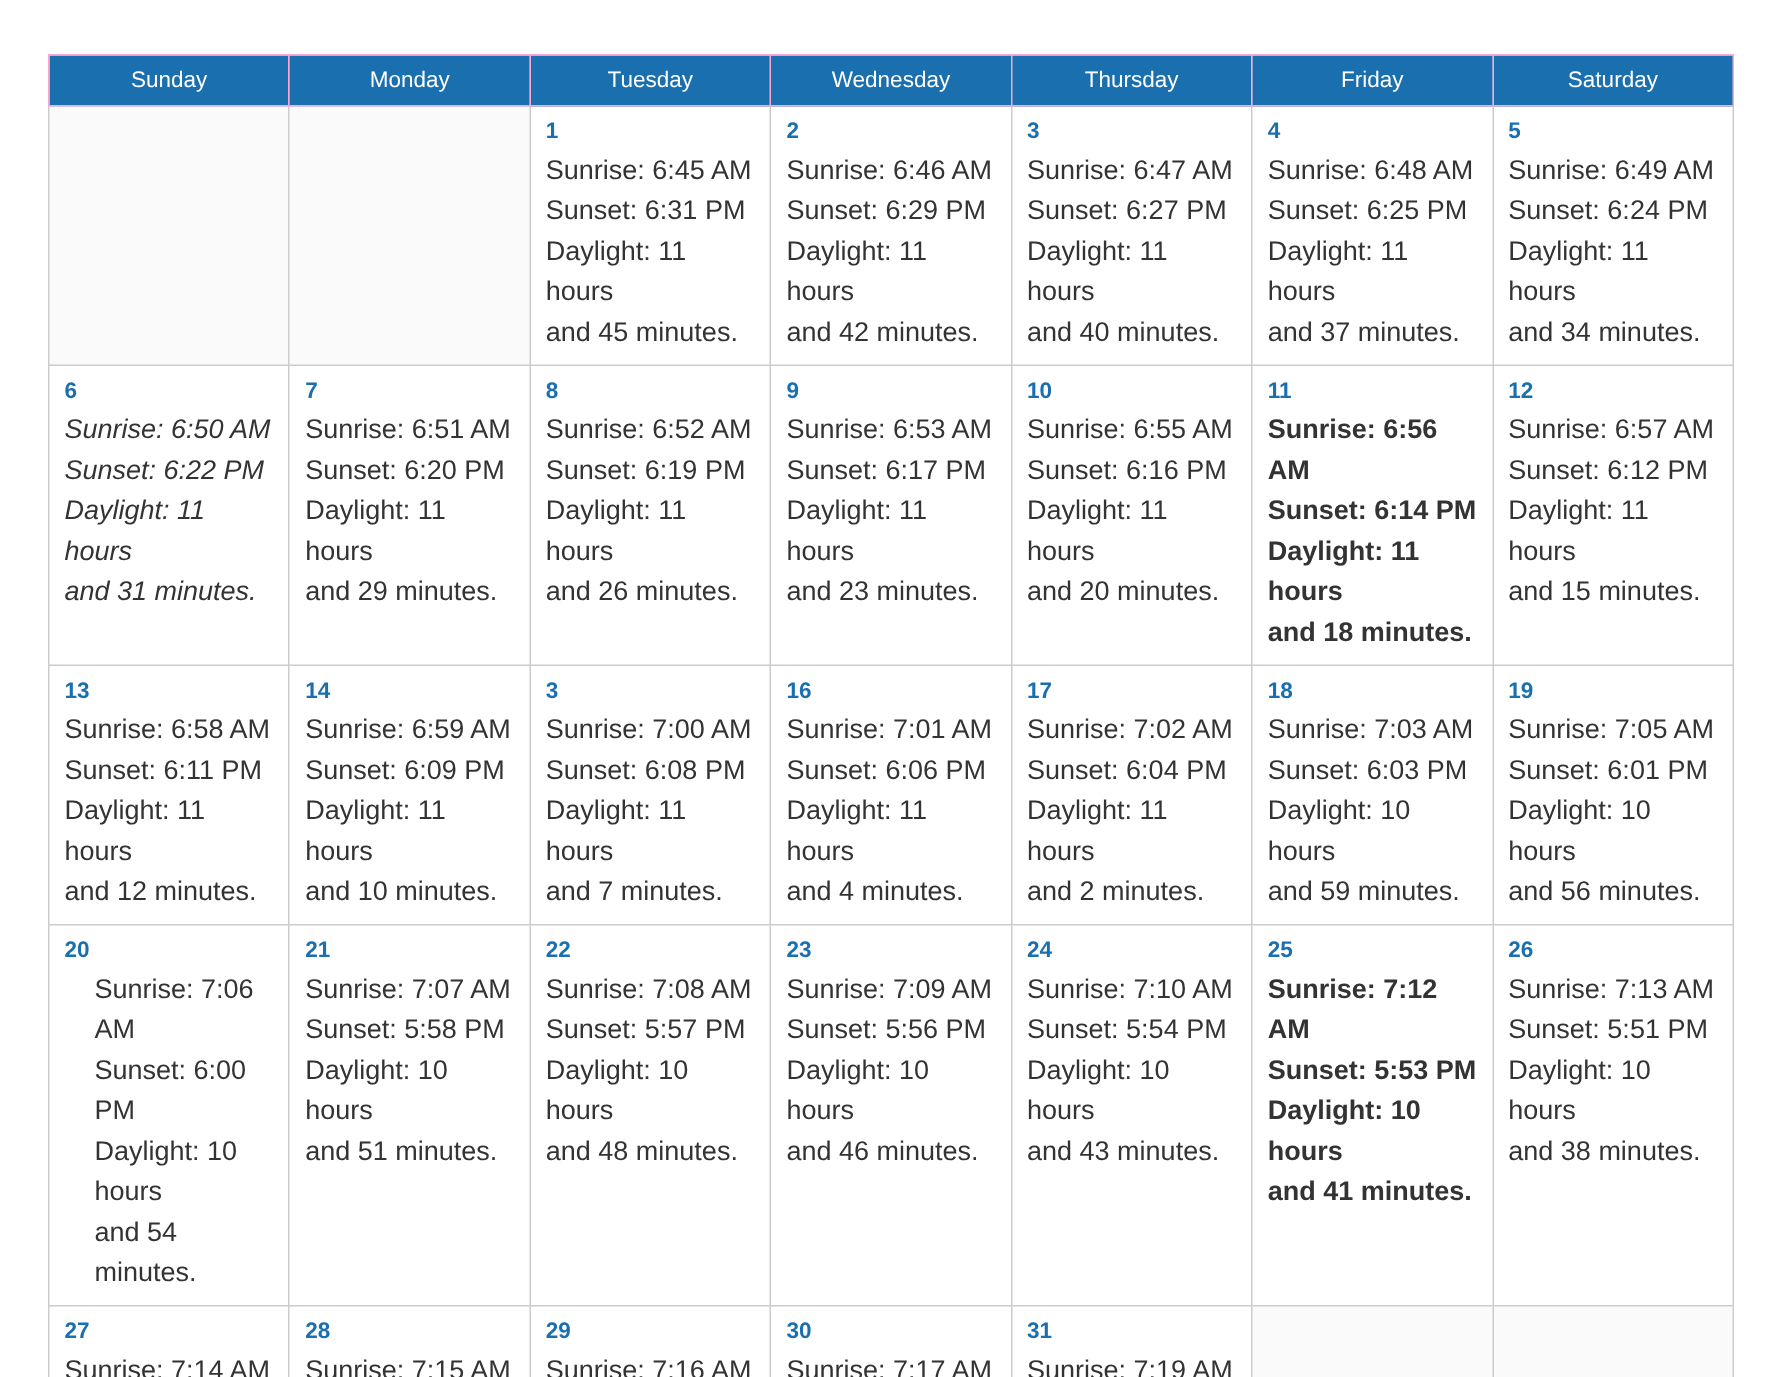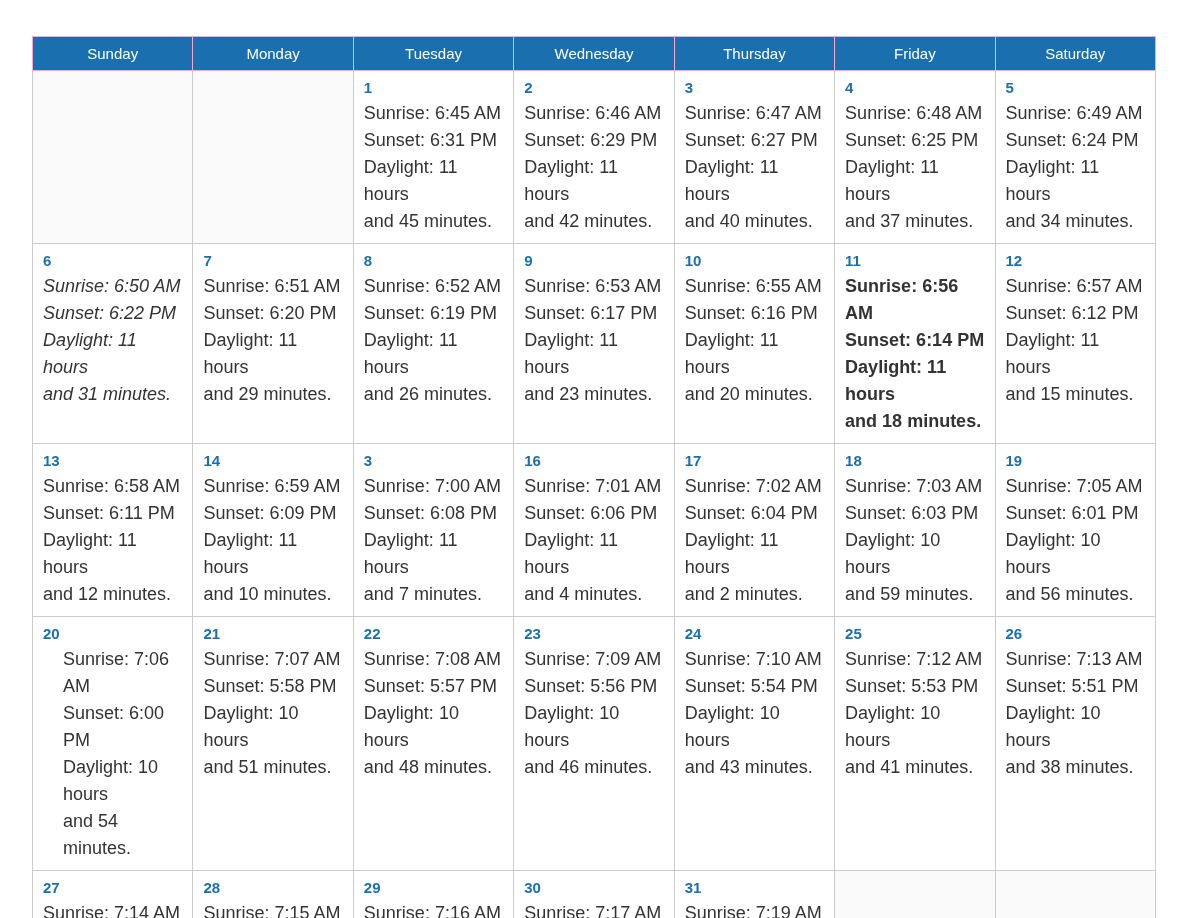--- a/index.html
+++ b/index.html
@@ -274,21 +274,21 @@
         </td>
         <td>
           <div class="day-number">24</div>
           <div class="day-info" style="white-space: pre-line;">Sunrise: 7:10 AM
 Sunset: 5:54 PM
 Daylight: 10 hours
 and 43 minutes.</div>
         </td>
         <td>
           <div class="day-number">25</div>
-          <div class="day-info" style="white-space: pre-line;">Sunrise: 7:12 AM
+          <div class="day-info" style="white-space: pre-line; font-weight: bold;">Sunrise: 7:12 AM
 Sunset: 5:53 PM
 Daylight: 10 hours
 and 41 minutes.</div>
         </td>
         <td>
           <div class="day-number">26</div>
           <div class="day-info" style="white-space: pre-line;">Sunrise: 7:13 AM
 Sunset: 5:51 PM
 Daylight: 10 hours
 and 38 minutes.</div>

